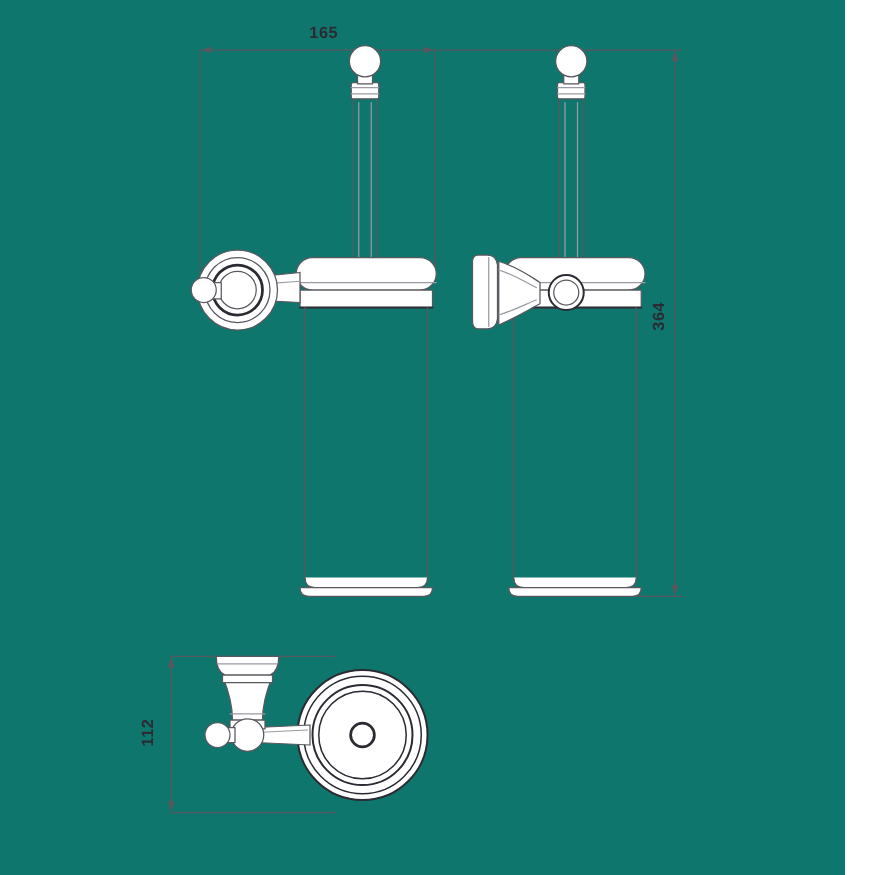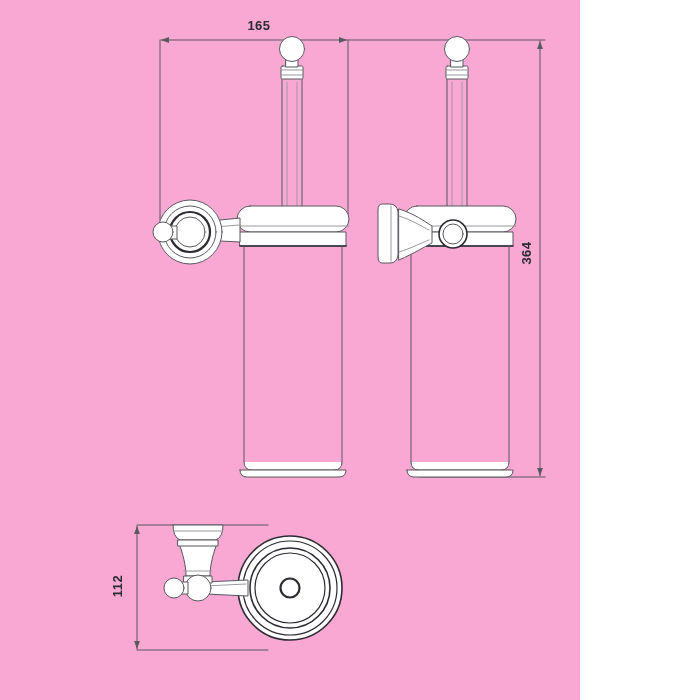--- a/index.html
+++ b/index.html
@@ -8,23 +8,23 @@
     background: #ffffff;
   }
   body {
     width: 700px;
     height: 700px;
     font-family: "Liberation Sans", sans-serif;
     overflow: hidden;
   }
   #drawing-canvas {
     position: relative;
-    width: 580px;
+    width: 676px;
     height: 700px;
-    background: #f9a8d4;
+    background: #0f766e;
   }
   svg.sheet {
     display: block;
     width: 700px;
     height: 700px;
   }
   .dim-text {
     font-family: "Liberation Sans", sans-serif;
     font-size: 13px;
     font-weight: 700;

